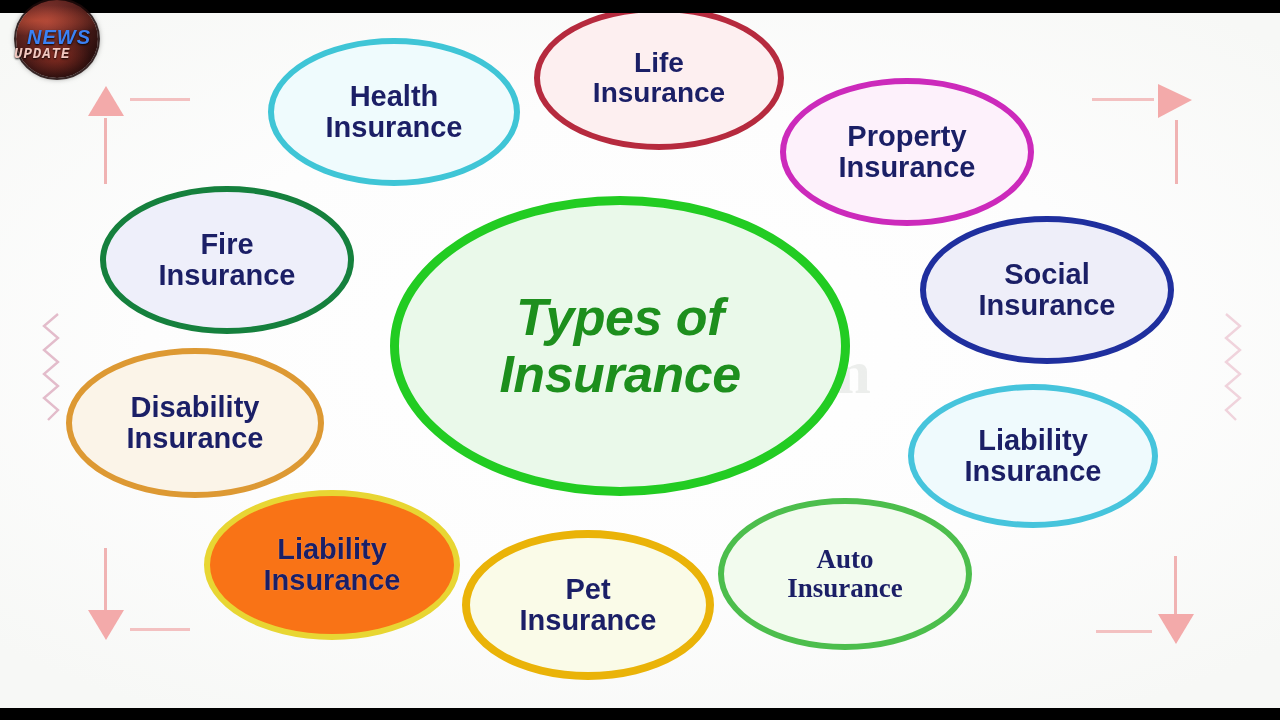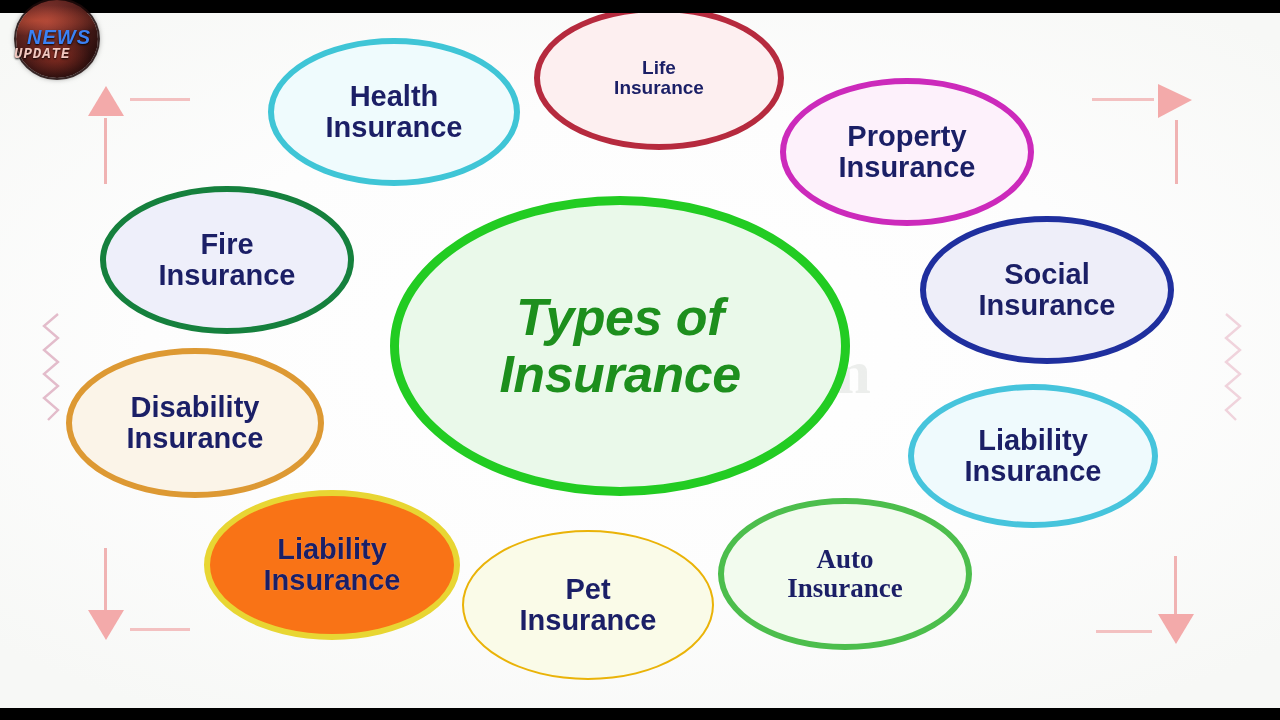--- a/index.html
+++ b/index.html
@@ -217,21 +217,21 @@
   </div>
 
   <div class="bubble" style="left:268px; top:38px; width:252px; height:148px; border:6px solid #3fc5d6; background:#effbfd;">
     <div class="label" style="font-size:29px;">
       <span>Health</span>
       <span class="l2">Insurance</span>
     </div>
   </div>
 
   <div class="bubble" style="left:534px; top:6px; width:250px; height:144px; border:6px solid #b62a3e; background:#fdeff0;">
-    <div class="label" style="font-size:19px;">
+    <div class="label" style="font-size:28px;">
       <span>Life</span>
       <span class="l2">Insurance</span>
     </div>
   </div>
 
   <div class="bubble" style="left:780px; top:78px; width:254px; height:148px; border:6px solid #cc2abb; background:#fdf1fb;">
     <div class="label" style="font-size:29px;">
       <span>Property</span>
       <span class="l2">Insurance</span>
     </div>
@@ -251,21 +251,21 @@
     </div>
   </div>
 
   <div class="bubble" style="left:718px; top:498px; width:254px; height:152px; border:6px solid #4cbe4c; background:#f2fbee;">
     <div class="label" style="font-size:27px;font-family:Liberation Serif, serif;">
       <span>Auto</span>
       <span class="l2">Insurance</span>
     </div>
   </div>
 
-  <div class="bubble" style="left:462px; top:530px; width:252px; height:150px; border:2px solid #eab308; background:#fafbe8;">
+  <div class="bubble" style="left:462px; top:530px; width:252px; height:150px; border:8px solid #eab308; background:#fafbe8;">
     <div class="label" style="font-size:29px;">
       <span>Pet</span>
       <span class="l2">Insurance</span>
     </div>
   </div>
 
   <div class="bubble" style="left:204px; top:490px; width:256px; height:150px; border:6px solid #e8d633; background:#f97316;">
     <div class="label" style="font-size:29px;">
       <span>Liability</span>
       <span class="l2">Insurance</span>

